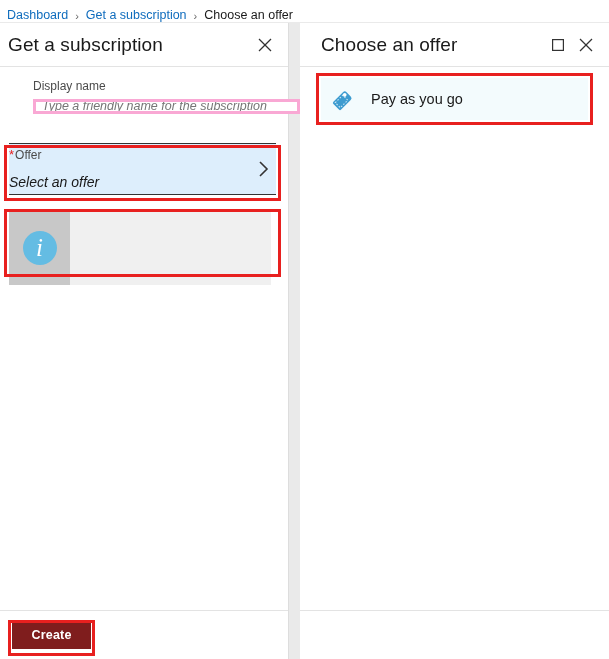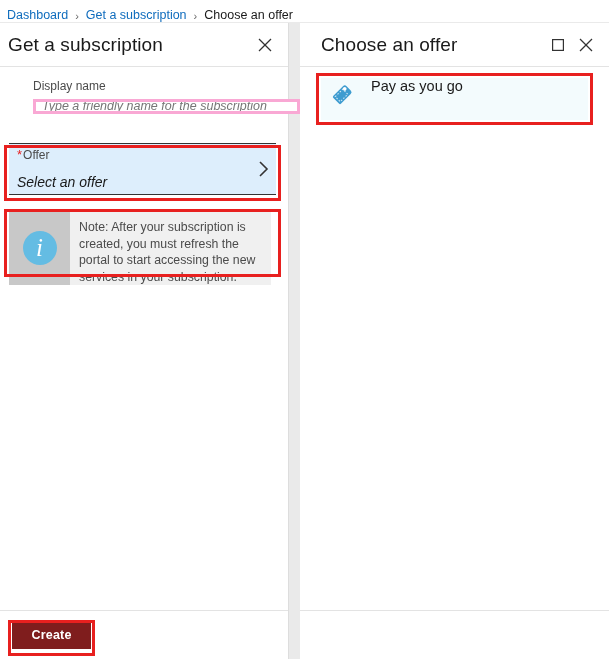--- a/index.html
+++ b/index.html
@@ -158,21 +158,20 @@
     top: 76px;
     width: 267px;
     height: 52px;
     background: #ddeefc;
     border-top: 1px solid #333333;
     border-bottom: 1px solid #333333;
     box-sizing: border-box;
     display: flex;
     align-items: center;
     cursor: pointer;
-    padding-left: 8px;
     padding-right: 6px;
   }
   .picker-text { flex: 1; }
   .picker-label {
     font-size: 12px;
     color: #4b4b4b;
     line-height: 15px;
   }
   .req-star {
     color: #e8201f;
@@ -262,20 +261,21 @@
   .right-body { position: relative; }
 
   .offer-row {
     position: absolute;
     left: 21px;
     top: 11px;
     width: 267px;
     height: 42px;
     background: #f3fbfd;
     display: flex;
+    align-items: center;
     cursor: pointer;
     box-sizing: border-box;
     padding-left: 8px;
   }
   .tag-icon {
     width: 30px;
     height: 30px;
     flex: none;
     display: flex;
     align-items: center;
@@ -345,21 +345,20 @@
             <polyline points="3,3 10,10 3,17" fill="none" stroke="#333333" stroke-width="1.6"></polyline>
           </svg>
         </span>
       </div>
       <div class="redbox" style="left:4px; top:142px; width:277px; height:68px;"></div>
 
       <div class="notebox">
         <div class="note-iconcell">
           <div class="info-circle">i</div>
         </div>
-        <div class="note-text">Note: After your subscription is created, you must refresh the portal to start accessing the new services in your subscription.</div>
       </div>
 
     </div>
 
     <div class="left-footer">
       <button class="create-btn">Create</button>
     </div>
     <div class="redbox" style="left:8px; top:597px; width:87px; height:36px;"></div>
 
   </div>

